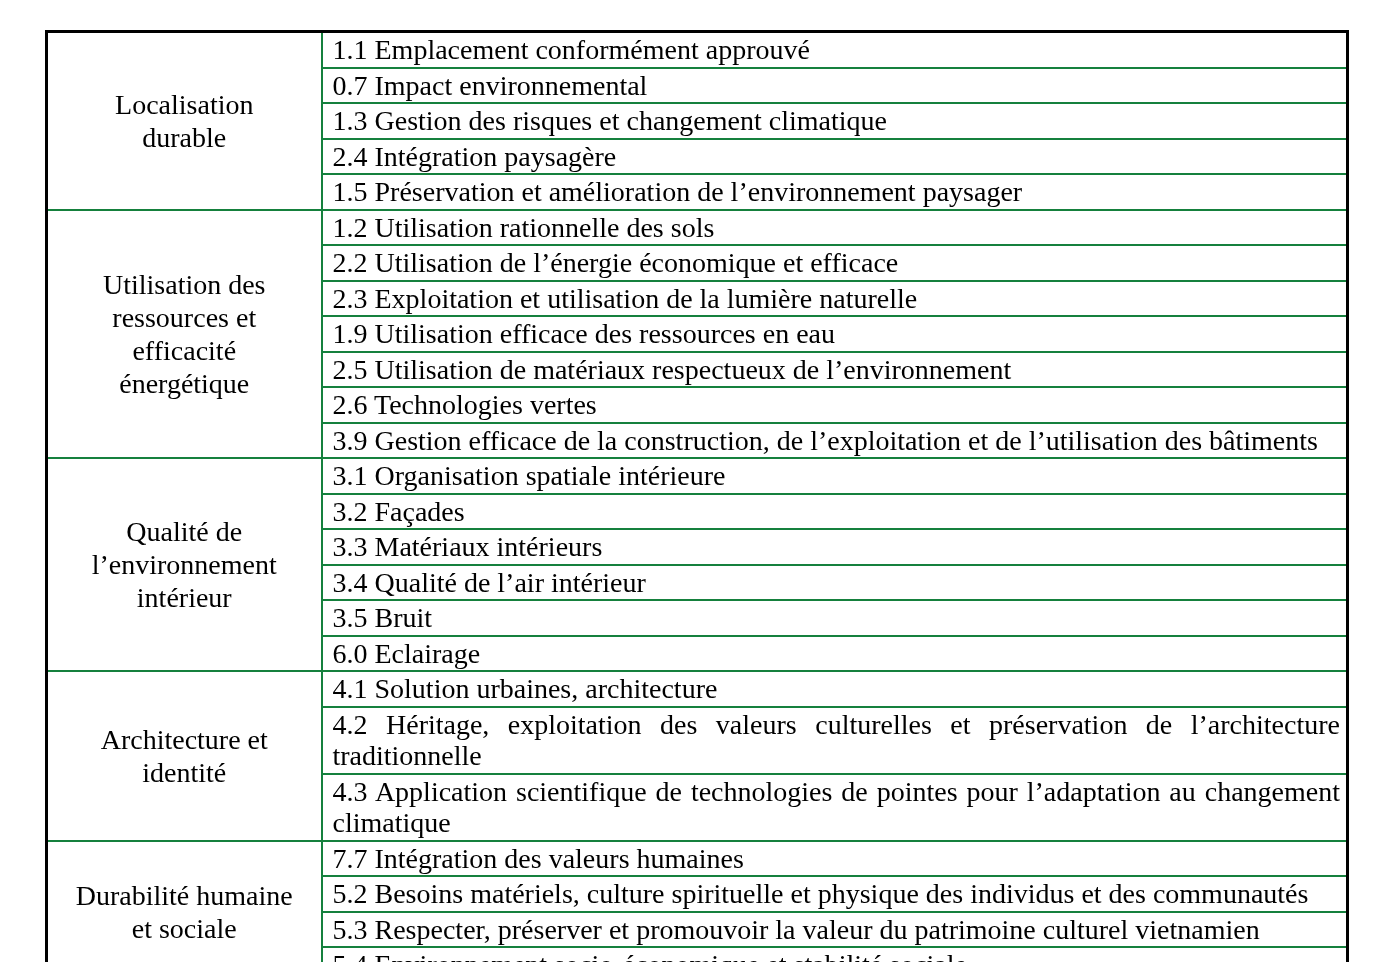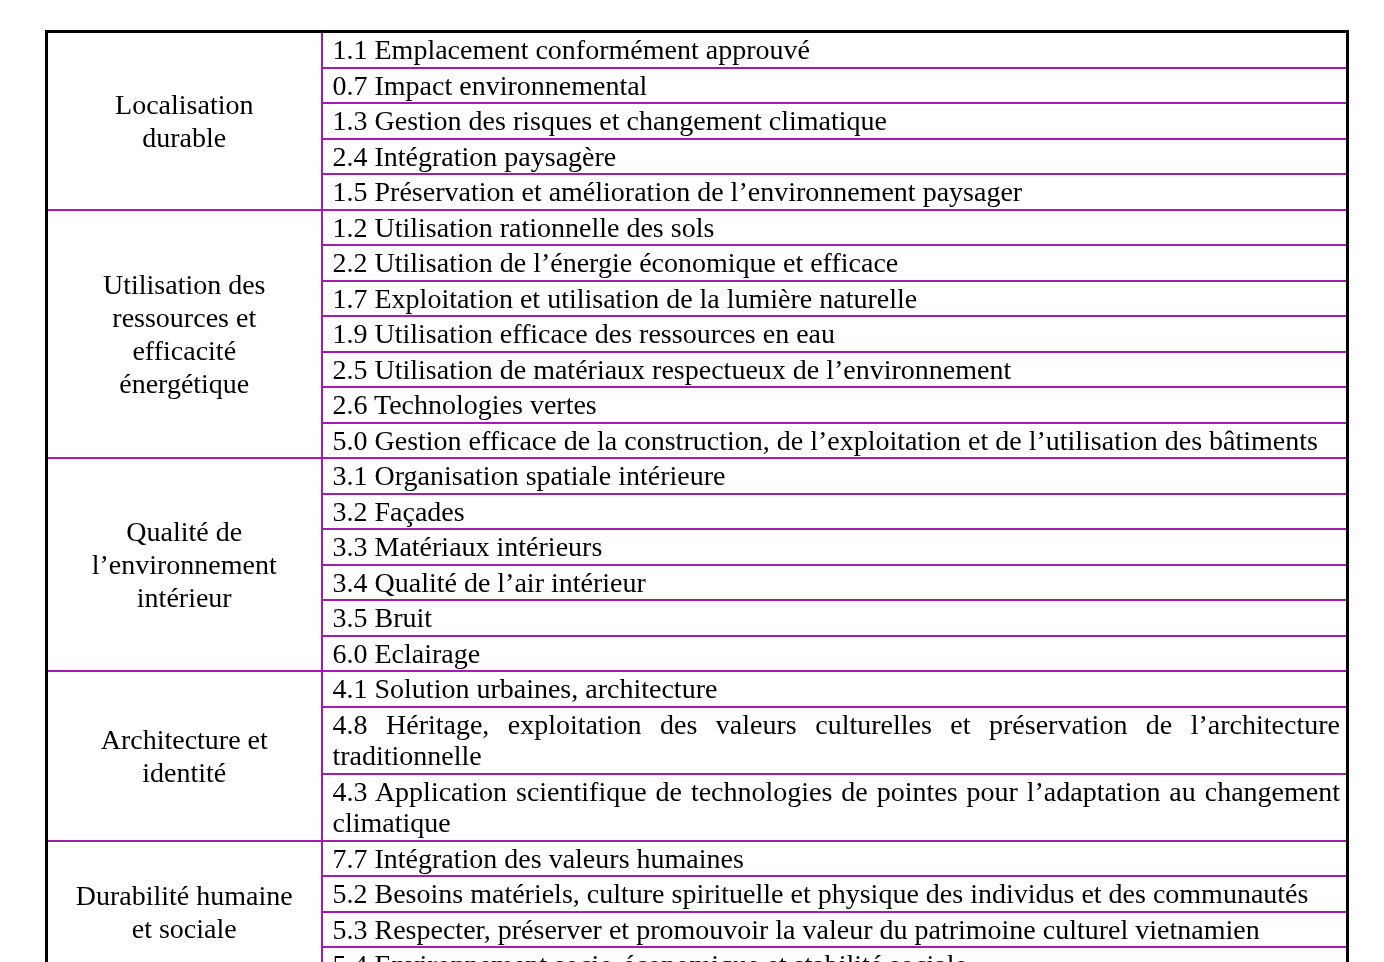--- a/index.html
+++ b/index.html
@@ -23,21 +23,21 @@
     left: 45px;
     top: 30px;
     width: 1301px;
     border-collapse: collapse;
     table-layout: fixed;
     border: 3px solid #000000;
   }
   col.c-cat  { width: 275px; }
   col.c-item { width: 1026px; }
   td {
-    border: 2px solid #a21caf;
+    border: 2px solid #15803d;
     font-size: 28px;
     line-height: 31.5px;
     vertical-align: middle;
     overflow: hidden;
   }
   td.cat {
     text-align: center;
     padding: 0 24px;
     white-space: pre-line;
     line-height: 33px;
@@ -80,33 +80,33 @@
           <td class="cat" rowspan="7">Utilisation des
 ressources et
 efficacité
 énergétique</td>
           <td class="item">1.2 Utilisation rationnelle des sols</td>
         </tr>
         <tr>
           <td class="item">2.2 Utilisation de l’énergie économique et efficace</td>
         </tr>
         <tr>
-          <td class="item">1.7 Exploitation et utilisation de la lumière naturelle</td>
+          <td class="item">2.3 Exploitation et utilisation de la lumière naturelle</td>
         </tr>
         <tr>
           <td class="item">1.9 Utilisation efficace des ressources en eau</td>
         </tr>
         <tr>
           <td class="item">2.5 Utilisation de matériaux respectueux de l’environnement</td>
         </tr>
         <tr>
           <td class="item">2.6 Technologies vertes</td>
         </tr>
         <tr>
-          <td class="item">5.0 Gestion efficace de la construction, de l’exploitation et de l’utilisation des bâtiments</td>
+          <td class="item">3.9 Gestion efficace de la construction, de l’exploitation et de l’utilisation des bâtiments</td>
         </tr>
         <tr>
           <td class="cat" rowspan="6">Qualité de
 l’environnement
 intérieur</td>
           <td class="item">3.1 Organisation spatiale intérieure</td>
         </tr>
         <tr>
           <td class="item">3.2 Façades</td>
         </tr>
@@ -121,21 +121,21 @@
         </tr>
         <tr>
           <td class="item">6.0 Eclairage</td>
         </tr>
         <tr>
           <td class="cat" rowspan="3">Architecture et
 identité</td>
           <td class="item">4.1 Solution urbaines, architecture</td>
         </tr>
         <tr>
-          <td class="item">4.8 Héritage, exploitation des valeurs culturelles et préservation de l’architecture traditionnelle</td>
+          <td class="item">4.2 Héritage, exploitation des valeurs culturelles et préservation de l’architecture traditionnelle</td>
         </tr>
         <tr>
           <td class="item">4.3 Application scientifique de technologies de pointes pour l’adaptation au changement climatique</td>
         </tr>
         <tr>
           <td class="cat" rowspan="4">Durabilité humaine
 et sociale</td>
           <td class="item">7.7 Intégration des valeurs humaines</td>
         </tr>
         <tr>

